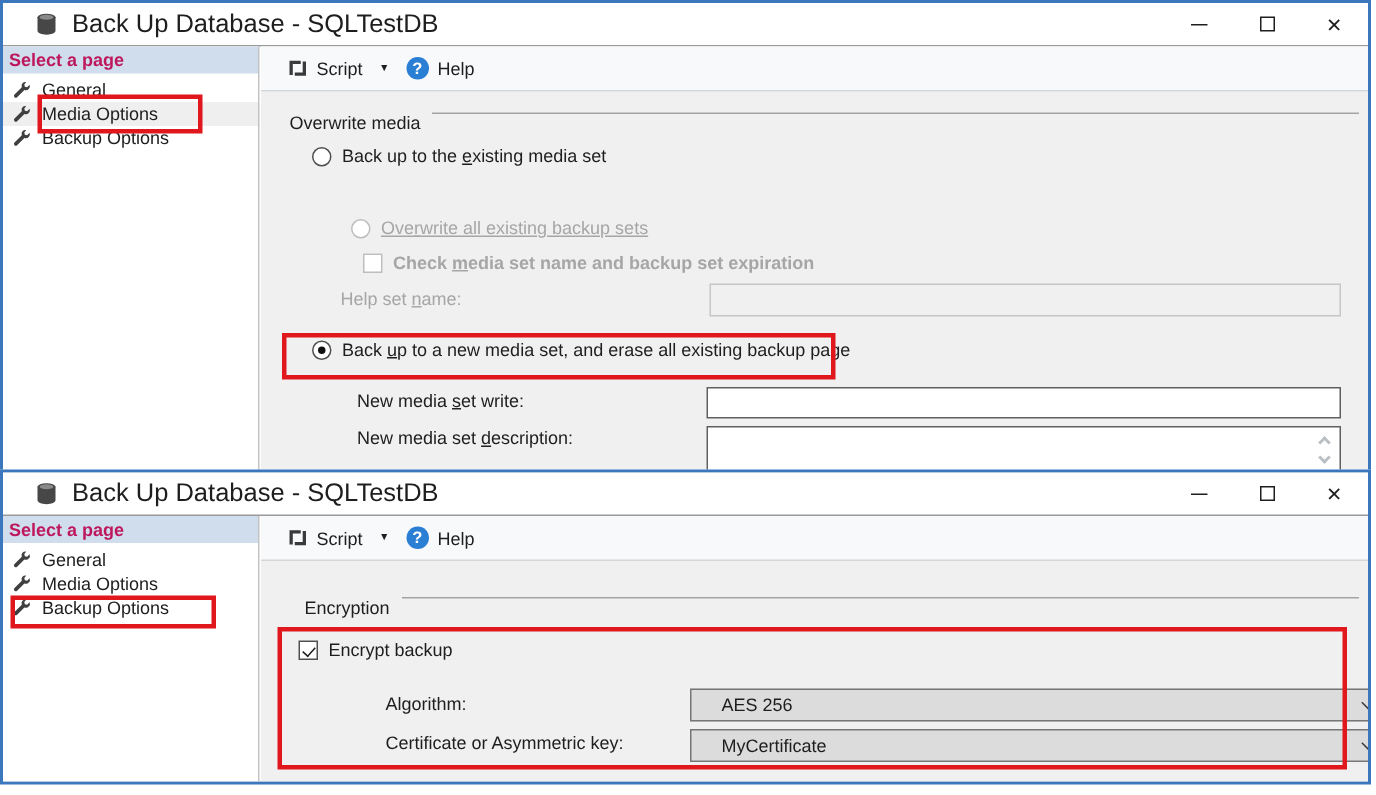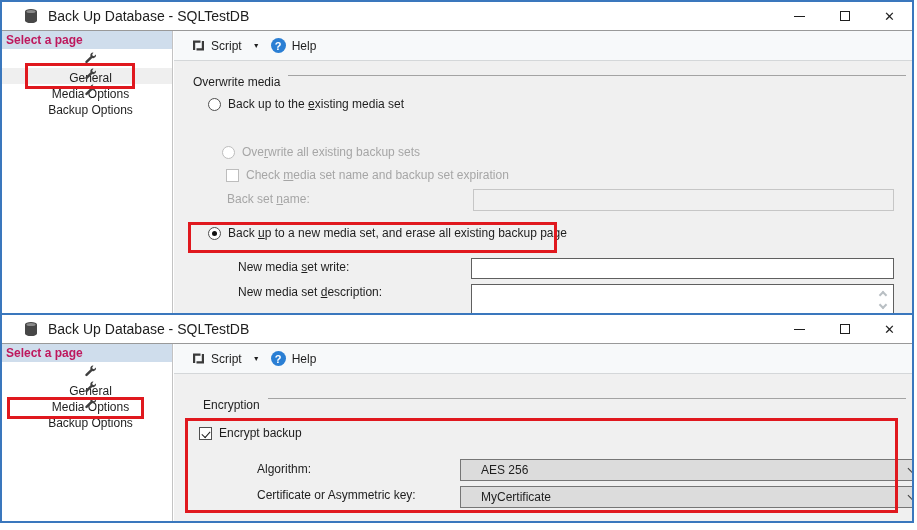--- a/index.html
+++ b/index.html
@@ -5,33 +5,33 @@
   * { margin:0; padding:0; box-sizing:border-box; }
   html,body { width:917px; height:530px; background:#ffffff; overflow:hidden;
               font-family:"Liberation Sans", sans-serif; font-size:12px; color:#1e1e1e; }
   .window { position:absolute; left:0; width:914px; background:#ffffff;
             border:2px solid #3a77bd; }
   #w1 { top:0; height:315px; border-bottom:none; overflow:hidden; }
   #w2 { top:313px; height:210px; overflow:hidden; }
 
   .titlebar { position:absolute; left:0; right:0; top:0; height:29px; background:#ffffff;
               border-bottom:1px solid #999; display:flex; align-items:center; padding-left:21px; }
-  .titlebar .title { margin-left:9px; font-size:14px; }
+  .titlebar .title { margin-left:9px; font-size:17px; }
   .winctl { position:absolute; right:0; top:0; height:28px; display:flex; }
   .wc { width:45px; height:28px; display:flex; align-items:center; justify-content:center;
         cursor:default; color:#1e1e1e; }
   .min-glyph { display:block; width:11px; height:0; border-top:1px solid #1e1e1e; }
   .max-glyph { display:block; width:10px; height:10px; border:1px solid #1e1e1e; background:transparent; }
   .close-glyph { font-size:13px; line-height:1; }
 
   .sidebar { position:absolute; left:0; top:29px; bottom:0; width:171px; background:#ffffff;
              border-right:1px solid #c3c3c3; }
   .sb-header { height:18px; background:#cfddec; font-weight:bold; padding:2px 4px 0 4px; color:#be185d; }
   .sb-list { padding-top:3px; }
-  .sb-item { display:flex; align-items:center; gap:7px; height:16px; padding-left:7px;flex-direction:column; }
+  .sb-item { display:flex; align-items:center; gap:7px; height:16px; padding-left:7px; }
   .sb-item.sel { background:#efefef; }
   .sb-item span { white-space:nowrap; }
 
   .main { position:absolute; left:172px; top:29px; right:0; bottom:0; background:#f0f0f0; }
   .toolbar { position:absolute; left:0; right:0; top:0; height:30px; background:#f7f9fa;
              border-bottom:1px solid #d4d7d9; display:flex; align-items:center; padding-left:13px; }
   .tb-btn { display:flex; align-items:center; gap:6px; padding:3px 5px; cursor:default; }
   .dd-arrow { font-size:7px; color:#1e1e1e; padding:0 6px; }
   .help-circle { width:15px; height:15px; border-radius:50%; background:#2a7fd4; color:#fff;
                  font-weight:bold; font-size:11px; display:flex; align-items:center; justify-content:center; }
@@ -140,32 +140,32 @@
       <span>Overwrite media</span>
       <span class="line"></span>
     </div>
 
     <div class="row" style="left:34px; top:65px;">
       <span class="radio"></span>
       <span><span>Back up to the </span><span class="mn">e</span><span>xisting media set</span></span>
     </div>
 
 
-    <div class="row dis-txt" style="left:48px; top:113px;">
+    <div class="row dis-txt" style="left:60px; top:113px;text-decoration:underline;">
       <span class="radio dis"></span>
       <span><span>Ove</span><span class="mn">r</span><span>write all existing backup sets</span></span>
     </div>
 
-    <div class="row dis-txt" style="left:52px; top:136px;">
+    <div class="row dis-txt" style="left:68px; top:136px;font-weight:bold;">
       <span class="check dis"></span>
       <span><span>Check </span><span class="mn">m</span><span>edia set name and backup set expiration</span></span>
     </div>
 
     <div class="row dis-txt" style="left:53px; top:160px;">
-      <span><span>Back set </span><span class="mn">n</span><span>ame:</span></span>
+      <span><span>Help set </span><span class="mn">n</span><span>ame:</span></span>
     </div>
     <input class="tinput dis" style="left: 299px; top: 158px; width: 421px; height: 22px;" disabled="" value="">
 
     <div class="row" style="left:34px; top:194px;">
       <span class="radio checked"></span>
       <span><span>Back </span><span class="mn">u</span><span>p to a new media set, and erase all existing backup page</span></span>
     </div>
 
     <div class="row" style="left:64px; top:228px;">
       <span><span>New media </span><span class="mn">s</span><span>et write:</span></span>

